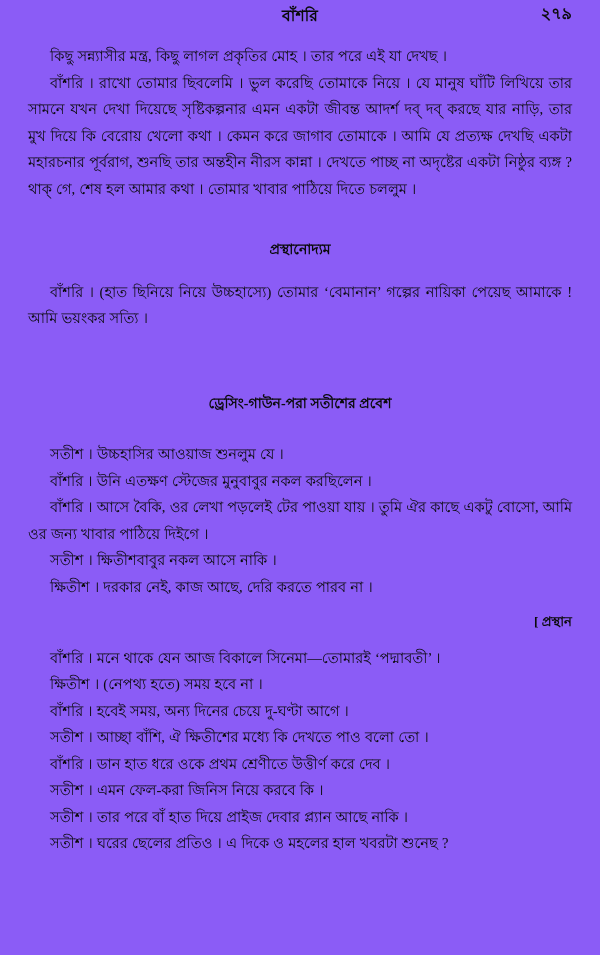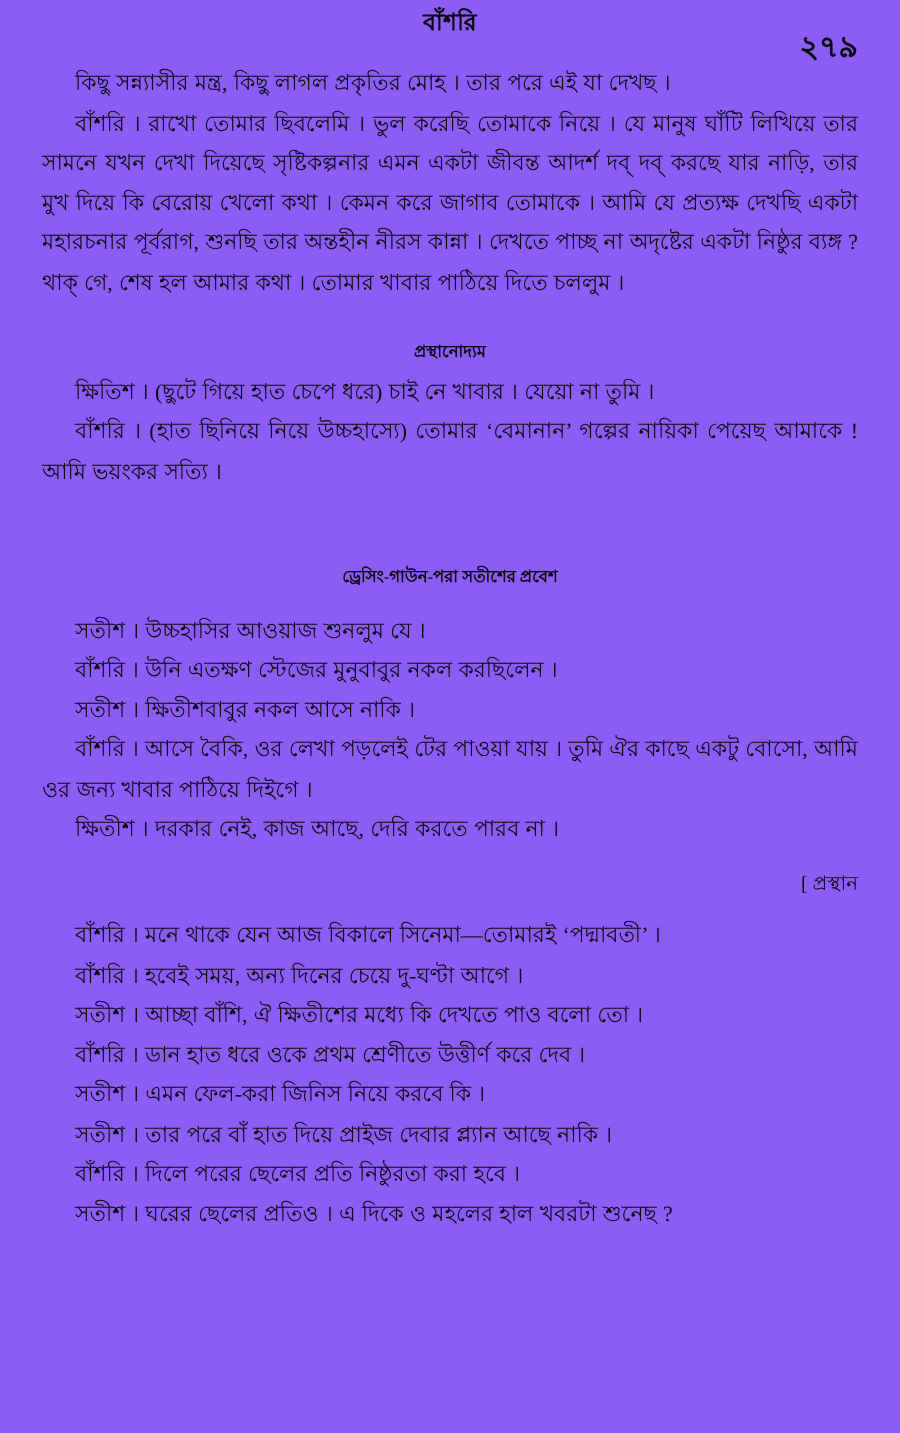--- a/index.html
+++ b/index.html
@@ -38,22 +38,22 @@
     top: 8px;
     text-align: center;
     font-size: 15.5px;
     font-weight: 700;
     letter-spacing: 0.2px;
     line-height: 1;
   }
   .runhead-folio {
     position: absolute;
     right: 0;
-    top: 22px;
-    font-size: 20px;
+    top: 6px;
+    font-size: 16px;
     font-weight: 700;
     line-height: 1;
   }
 
   
   .textblock {
     margin: 0 28px 0 28px;
     font-size: 14.6px;
     line-height: 26.5px;
   }
@@ -70,33 +70,33 @@
   
   .para::after {
     content: "";
     display: inline-block;
     width: 100%;
   }
   .para.short::after { content: none; display: none; }
 
   
   .stagedir-center {
-    margin: 0;
+    margin: 15px;
     text-align: center;
-    font-size: 11px;
+    font-size: 14px;
     font-weight: 700;
     line-height: 26.5px;
   }
 
   
   .stagedir-right {
     margin: 0;
     text-align: right;
     font-size: 13.2px;
-    font-weight: 400;
+    font-weight: 700;
     line-height: 26.5px;
   }
 
   .gap-sm { height: 9px; }
   .gap-md { height: 20px; }
   .gap-xl { height: 44px; }
 </style>
 </head>
 <body>
 
@@ -111,44 +111,43 @@
 
     <div class="gap-sm"></div>
 
     <p class="para short">কিছু সন্ন্যাসীর মন্ত্র, কিছু লাগল প্রকৃতির মোহ । তার পরে এই যা দেখছ ।</p>
     <p class="para short">বাঁশরি । রাখো তোমার ছিবলেমি । ভুল করেছি তোমাকে নিয়ে । যে মানুষ ঘাঁটি লিখিয়ে তার সামনে যখন দেখা দিয়েছে সৃষ্টিকল্পনার এমন একটা জীবন্ত আদর্শ দব্‌ দব্‌ করছে যার নাড়ি, তার মুখ দিয়ে কি বেরোয় খেলো কথা । কেমন করে জাগাব তোমাকে । আমি যে প্রত্যক্ষ দেখছি একটা মহারচনার পূর্বরাগ, শুনছি তার অন্তহীন নীরস কান্না । দেখতে পাচ্ছ না অদৃষ্টের একটা নিষ্ঠুর ব্যঙ্গ ? থাক্ গে, শেষ হল আমার কথা । তোমার খাবার পাঠিয়ে দিতে চললুম ।</p>
 
     <div class="gap-md"></div>
 
     <p class="stagedir-center">প্রস্থানোদ্যম</p>
 
-    <p class="para short">ক্ষিতিশ । (ছুটে গিয়ে হাত চেপে ধরে) চাই নে খাবার । যেয়ো না তুমি ।</p>
     <p class="para short">বাঁশরি । (হাত ছিনিয়ে নিয়ে উচ্চহাস্যে) তোমার ‘বেমানান’ গল্পের নায়িকা পেয়েছ আমাকে ! আমি ভয়ংকর সত্যি ।</p>
 
     <div class="gap-xl"></div>
 
     <p class="stagedir-center">ড্রেসিং-গাউন-পরা সতীশের প্রবেশ</p>
 
     <div class="gap-sm"></div>
 
     <p class="para short">সতীশ । উচ্চহাসির আওয়াজ শুনলুম যে ।</p>
     <p class="para short">বাঁশরি । উনি এতক্ষণ স্টেজের মুনুবাবুর নকল করছিলেন ।</p>
+    <p class="para short">বাঁশরি । আসে বৈকি, ওর লেখা পড়লেই টের পাওয়া যায় । তুমি ঐর কাছে একটু বোসো, আমি ওর জন্য খাবার পাঠিয়ে দিইগে ।</p>
     <p class="para short">সতীশ । ক্ষিতীশবাবুর নকল আসে নাকি ।</p>
-    <p class="para short">বাঁশরি । আসে বৈকি, ওর লেখা পড়লেই টের পাওয়া যায় । তুমি ঐর কাছে একটু বোসো, আমি ওর জন্য খাবার পাঠিয়ে দিইগে ।</p>
     <p class="para short">ক্ষিতীশ । দরকার নেই, কাজ আছে, দেরি করতে পারব না ।</p>
 
     <div class="gap-sm"></div>
 
     <p class="stagedir-right">[ প্রস্থান</p>
 
     <div class="gap-sm"></div>
 
     <p class="para short">বাঁশরি । মনে থাকে যেন আজ বিকালে সিনেমা—তোমারই ‘পদ্মাবতী’ ।</p>
+    <p class="para short">ক্ষিতীশ । (নেপথ্য হতে) সময় হবে না ।</p>
     <p class="para short">বাঁশরি । হবেই সময়, অন্য দিনের চেয়ে দু-ঘণ্টা আগে ।</p>
     <p class="para short">সতীশ । আচ্ছা বাঁশি, ঐ ক্ষিতীশের মধ্যে কি দেখতে পাও বলো তো ।</p>
     <p class="para short">বাঁশরি । ডান হাত ধরে ওকে প্রথম শ্রেণীতে উত্তীর্ণ করে দেব ।</p>
     <p class="para short">সতীশ । এমন ফেল-করা জিনিস নিয়ে করবে কি ।</p>
     <p class="para short">সতীশ । তার পরে বাঁ হাত দিয়ে প্রাইজ দেবার প্ল্যান আছে নাকি ।</p>
-    <p class="para short">বাঁশরি । দিলে পরের ছেলের প্রতি নিষ্ঠুরতা করা হবে ।</p>
     <p class="para short">সতীশ । ঘরের ছেলের প্রতিও । এ দিকে ও মহলের হাল খবরটা শুনেছ ?</p>
 
   </div>
 </div>
 
 </body></html>

